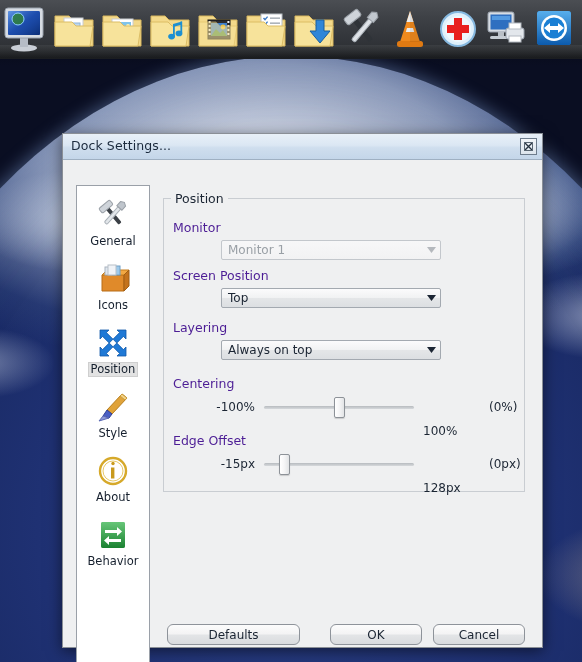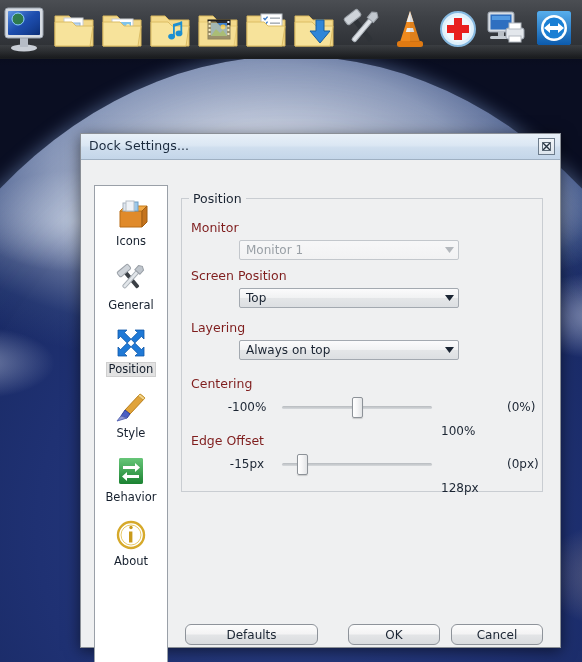--- a/index.html
+++ b/index.html
@@ -37,21 +37,21 @@
   #dock{position:absolute;left:0;top:0;width:582px;height:58px;
     background:linear-gradient(180deg,#4b4e53 0%,#3e4146 30%,#34373c 62%,#2c2f33 88%,#25282c 100%);
     border-bottom:1px solid #1b1d20;}
   #dock .shelf{position:absolute;left:0;bottom:0;width:100%;height:13px;
     background:linear-gradient(180deg,rgba(255,255,255,.06),rgba(0,0,0,.32));}
   .dock-items{position:absolute;left:0;top:0;height:52px;display:flex;align-items:flex-end;gap:1px;padding-left:2px;}
   .dock-item{width:47px;height:50px;position:relative;display:flex;align-items:flex-end;justify-content:center;}
   .dock-item svg{display:block;}
 
   
-  #dialog{position:absolute;left:80px;top:133px;width:479px;height:513px;
+  #dialog{position:absolute;left:62px;top:133px;width:479px;height:513px;
     background:#eff0f1;border:1px solid #8a8f96;box-shadow:0 3px 14px rgba(0,0,0,.55);}
   #titlebar{height:25px;
     background:linear-gradient(180deg,#e8f0f8 0%,#dbe7f3 45%,#cfdeee 55%,#c4d6e9 100%);
     border-bottom:1px solid #9fb0c2;position:relative;}
   #title-text{position:absolute;left:8px;top:4px;font-size:12.5px;color:#1b2a3d;
     font-family:"DejaVu Sans","Liberation Sans",sans-serif;letter-spacing:.1px;}
   #close-btn{position:absolute;right:5px;top:4px;width:15px;height:15px;
     border:1px solid #6d7c8c;background:linear-gradient(180deg,#f2f5f8,#dde5ed);
     display:flex;align-items:center;justify-content:center;cursor:pointer;}
   #close-btn svg{display:block;}
@@ -68,38 +68,38 @@
   .side-icon svg{display:block;}
   .side-label{font-size:11.5px;color:#16202e;margin-top:1px;padding:0 3px;line-height:13px;
     font-family:"DejaVu Sans","Liberation Sans",sans-serif;}
   .side-item.selected .side-label{background:#e2e2e2;border:1px solid #cfcfcf;
     padding:0 2px;margin-top:0px;}
   #panel-box{position:absolute;left:100px;top:38px;width:362px;height:294px;
     border:1px solid #c9cdd2;box-sizing:border-box;background:transparent;}
   #panel-legend{position:absolute;left:108px;top:31px;background:#eff0f1;padding:0 4px;
     font-size:12.5px;color:#1b2533;}
 
-  .field-label{position:absolute;font-size:12.5px;color:#7f1d1d;}
+  .field-label{position:absolute;font-size:12.5px;color:#4c1d95;}
 
   .combo{position:absolute;height:20px;box-sizing:border-box;
     border:1px solid #a3a9b0;border-radius:2px;
     background:linear-gradient(180deg,#fbfbfc 0%,#f1f2f3 48%,#e4e6e8 52%,#dcdfe2 100%);
     display:flex;align-items:center;cursor:pointer;}
   .combo.disabled{border-color:#c3c7cc;
     background:linear-gradient(180deg,#f7f7f8 0%,#f2f2f3 100%);cursor:default;}
   .combo .combo-text{font-size:12px;color:#1b2533;padding-left:6px;flex:1;
     white-space:nowrap;overflow:hidden;}
   .combo.disabled .combo-text{color:#9aa0a6;}
   .combo .arrow{width:18px;display:flex;align-items:center;justify-content:center;}
   .combo .arrow svg{display:block;}
 
   
   .slider-row{position:absolute;height:26px;display:flex;align-items:center;}
   .slider-min,.slider-max,.slider-cur{font-size:12px;color:#1b2533;white-space:nowrap;}
-  .slider-min{width:52px;text-align:center;}
+  .slider-min{width:52px;text-align:right;}
   .slider-max{width:50px;text-align:left;padding-left:9px;margin-top:48px;}
   .slider-cur{width:46px;text-align:left;padding-left:16px;}
   .slider-track-wrap{position:relative;width:150px;height:26px;margin-left:9px;}
   .slider-track{position:absolute;left:0;top:12px;width:100%;height:3px;
     background:linear-gradient(180deg,#b7bbbf,#d6d9dc);border-radius:2px;}
   .slider-thumb{position:absolute;top:3px;width:11px;height:21px;border-radius:2px;
     border:1px solid #8d9298;box-sizing:border-box;
     background:linear-gradient(90deg,#ffffff 0%,#f6f6f7 45%,#e2e4e6 100%);
     box-shadow:0 1px 1px rgba(0,0,0,.16);cursor:pointer;}
 
@@ -302,47 +302,47 @@
     </div>
   </div>
 
   <div id="dialog-body">
 
     <div id="sidebar">
 
       <div class="side-item">
         <span class="side-icon">
           <svg width="34" height="32" viewBox="0 0 34 32">
-            <path d="M6 12 h22 v16 h-22 z" fill="#e08a2a" stroke="#b86c17"></path>
-            <path d="M6 12 l5-5 h22 l-5 5 z" fill="#f2a843" stroke="#c57c1d"></path>
-            <path d="M28 12 l5-5 v16 l-5 5 z" fill="#c4731d" stroke="#a05e14"></path>
-            <rect x="9" y="4" width="7" height="8" fill="#dfe6ee" stroke="#aab4c0"></rect>
-            <rect x="17" y="3" width="7" height="9" fill="#9dc9ea" stroke="#6e9dc4"></rect>
-            <rect x="12" y="2" width="8" height="10" fill="#f0f3f7" stroke="#b7bfc8"></rect>
-          </svg>
-        </span>
-        <span class="side-label">Icons</span>
-      </div>
-
-      <div class="side-item">
-        <span class="side-icon">
-          <svg width="34" height="32" viewBox="0 0 34 32">
             <g transform="rotate(-40 17 16)">
               <rect x="15" y="5" width="4" height="22" rx="1.2" fill="#3b4046"></rect>
               <rect x="10" y="2" width="14" height="6" rx="1.6" fill="#cfd4da" stroke="#9aa0a7"></rect>
             </g>
             <g transform="rotate(42 17 16)">
               <rect x="15.2" y="6" width="3.6" height="21" rx="1.2" fill="#e2e6ea" stroke="#a9b0b7"></rect>
               <path d="M13.6 1 l3.4-2 l3.4 2 v5.5 h-6.8 z" fill="#bfc5cc" stroke="#9aa0a7"></path>
             </g>
           </svg>
         </span>
         <span class="side-label">General</span>
       </div>
 
+      <div class="side-item">
+        <span class="side-icon">
+          <svg width="34" height="32" viewBox="0 0 34 32">
+            <path d="M6 12 h22 v16 h-22 z" fill="#e08a2a" stroke="#b86c17"></path>
+            <path d="M6 12 l5-5 h22 l-5 5 z" fill="#f2a843" stroke="#c57c1d"></path>
+            <path d="M28 12 l5-5 v16 l-5 5 z" fill="#c4731d" stroke="#a05e14"></path>
+            <rect x="9" y="4" width="7" height="8" fill="#dfe6ee" stroke="#aab4c0"></rect>
+            <rect x="17" y="3" width="7" height="9" fill="#9dc9ea" stroke="#6e9dc4"></rect>
+            <rect x="12" y="2" width="8" height="10" fill="#f0f3f7" stroke="#b7bfc8"></rect>
+          </svg>
+        </span>
+        <span class="side-label">Icons</span>
+      </div>
+
       <div class="side-item selected">
         <span class="side-icon">
           <svg width="34" height="32" viewBox="0 0 34 32">
             <g fill="#1f79d6" stroke="#1259a8" stroke-width=".8" stroke-linejoin="round">
               <path d="M4 3 l9 0 l-2.6 2.6 l6.6 6.6 l-3.8 3.8 l-6.6 -6.6 l-2.6 2.6 z"></path>
               <path d="M30 3 l-9 0 l2.6 2.6 l-6.6 6.6 l3.8 3.8 l6.6 -6.6 l2.6 2.6 z"></path>
               <path d="M4 29 l9 0 l-2.6 -2.6 l6.6 -6.6 l-3.8 -3.8 l-6.6 6.6 l-2.6 -2.6 z"></path>
               <path d="M30 29 l-9 0 l2.6 -2.6 l-6.6 -6.6 l3.8 -3.8 l6.6 6.6 l2.6 -2.6 z"></path>
             </g>
           </svg>
@@ -353,52 +353,52 @@
       <div class="side-item">
         <span class="side-icon">
           <svg width="34" height="32" viewBox="0 0 34 32">
             <path d="M26 3 l5 4 l-15 16 l-5 -4 z" fill="#e0a33a" stroke="#b87e1c"></path>
             <path d="M26 3 l5 4 l-2 2 l-5 -4 z" fill="#f3d38a" stroke="#c99b3a"></path>
             <path d="M11 19 l5 4 l-3 4 l-6 -2 z" fill="#4a5fc4" stroke="#2f3f96"></path>
             <path d="M7 25 l6 2 l-10 3 z" fill="#8f9ad8" stroke="#5b69b5"></path>
           </svg>
         </span>
         <span class="side-label">Style</span>
+      </div>
+
+      <div class="side-item">
+        <span class="side-icon">
+          <svg width="34" height="32" viewBox="0 0 34 32">
+            <circle cx="17" cy="16" r="13" fill="none" stroke="#d6a92a" stroke-width="2.4"></circle>
+            <circle cx="17" cy="16" r="10" fill="none" stroke="#e8c966" stroke-width="1"></circle>
+            <circle cx="17" cy="8.5" r="1.7" fill="#c99a1c"></circle>
+            <path d="M15 12.5 h3.4 v11 h-3.4 z" fill="#c99a1c"></path>
+          </svg>
+        </span>
+        <span class="side-label">About</span>
       </div>
 
       <div class="side-item">
         <span class="side-icon">
           <svg width="34" height="32" viewBox="0 0 34 32">
             <rect x="5" y="3" width="24" height="26" rx="2" fill="#2f9e44"></rect>
             <rect x="5" y="3" width="24" height="26" rx="2" fill="url(#bhg)"></rect>
             <defs>
               <linearGradient id="bhg" x1="0" y1="0" x2="0" y2="1">
                 <stop offset="0" stop-color="#79d389" stop-opacity=".75"></stop>
                 <stop offset="1" stop-color="#157a2c" stop-opacity=".8"></stop>
               </linearGradient>
             </defs>
             <path d="M9 11 h12 v-3 l5 4.5 l-5 4.5 v-3 h-12 z" fill="#ffffff"></path>
             <path d="M25 20 h-12 v-3 l-5 4.5 l5 4.5 v-3 h12 z" fill="#ffffff"></path>
           </svg>
         </span>
         <span class="side-label">Behavior</span>
       </div>
 
-      <div class="side-item">
-        <span class="side-icon">
-          <svg width="34" height="32" viewBox="0 0 34 32">
-            <circle cx="17" cy="16" r="13" fill="none" stroke="#d6a92a" stroke-width="2.4"></circle>
-            <circle cx="17" cy="16" r="10" fill="none" stroke="#e8c966" stroke-width="1"></circle>
-            <circle cx="17" cy="8.5" r="1.7" fill="#c99a1c"></circle>
-            <path d="M15 12.5 h3.4 v11 h-3.4 z" fill="#c99a1c"></path>
-          </svg>
-        </span>
-        <span class="side-label">About</span>
-      </div>
-
     </div>
 
     <div id="panel-box"></div>
     <div id="panel-legend">Position</div>
 
     <div class="field-label" style="left:110px;top:60px;">Monitor</div>
     <div class="combo disabled" style="left:158px;top:80px;width:220px;">
       <span class="combo-text">Monitor 1</span>
       <span class="arrow">
         <svg width="9" height="6" viewBox="0 0 9 6">

